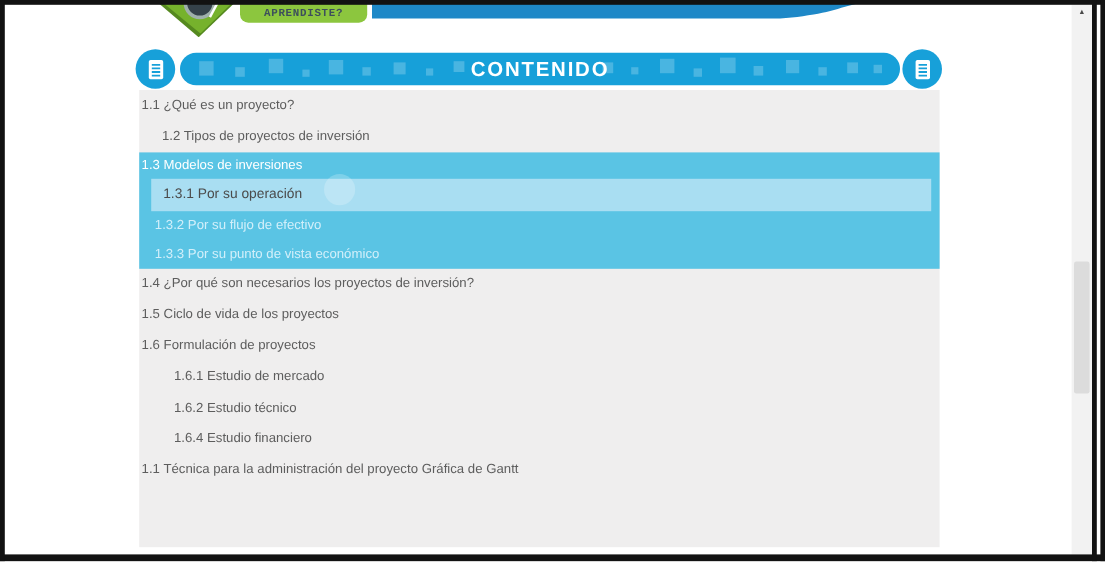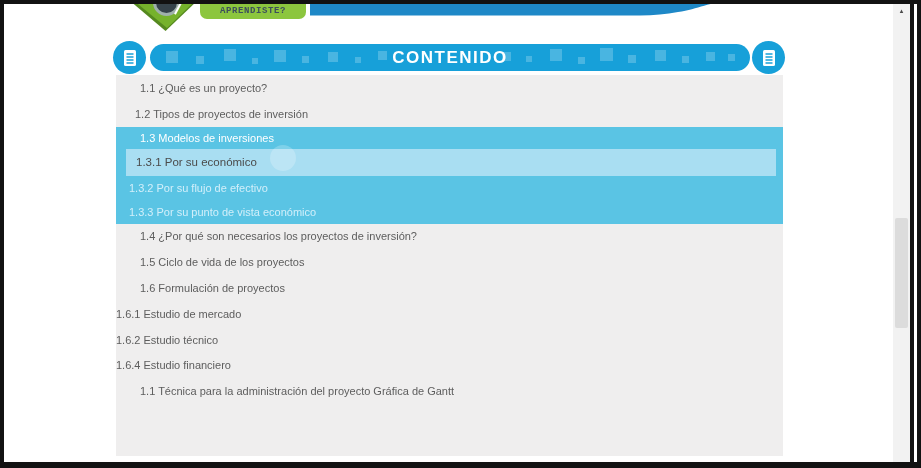--- a/index.html
+++ b/index.html
@@ -52,23 +52,23 @@
   .hdr-circle.right{left:752px;top:41px;}
   .hdr-bar{left:150px;top:44px;width:600px;height:27px;background:var(--accent-blue);
     border-radius:14px;display:flex;align-items:center;justify-content:center;overflow:hidden;}
   .hdr-title{color:#fff;font-weight:bold;font-size:17px;letter-spacing:1.5px;z-index:2;}
   .sq{position:absolute;background:rgba(255,255,255,.22);}
   
   .toc-panel{left:116px;top:75px;width:667px;height:381px;background:var(--panel-gray);
     display:flex;flex-direction:column;}
   .row{display:flex;align-items:center;font-size:11px;color:var(--text-gray);
     height:25.8px;flex:0 0 auto;white-space:nowrap;cursor:default;}
-  .t1{padding-left:24px;}
+  .t1{padding-left:2px;}
   .t2{padding-left:19px;}
-  .t3{}
+  .t3{padding-left:29px;}
   .blue-block{background:var(--section-blue);position:relative;flex:0 0 auto;}
   .blue-block .row.sec{color:#fff;height:22px;text-align:right;}
   .blue-block .row.sel{background:var(--highlight-blue);color:#4b4b4b;height:27px;
     margin:0 7px 0 10px;padding-left:10px;font-size:11.5px;}
   .blue-block .row.dimi{color:var(--section-dim-text);height:24px;padding-left:13px;}
   .hl-circle{position:absolute;left:154px;top:18px;width:26px;height:26px;border-radius:50%;
     background:rgba(255,255,255,.22);z-index:2;pointer-events:none;}
 </style>
 </head>
 <body>
@@ -126,21 +126,21 @@
       <line x1="6.5" y1="15" x2="13.5" y2="15" stroke="var(--accent-blue)" stroke-width="1.5"></line>
     </svg>
   </div>
 
   <div class="abs toc-panel" id="toc-panel">
       <div class="row t1">1.1 ¿Qué es un proyecto?</div>
       <div class="row t2">1.2 Tipos de proyectos de inversión</div>
       <div class="blue-block">
         <div class="hl-circle"></div>
         <div class="row t1 sec">1.3 Modelos de inversiones</div>
-        <div class="row t2 sel">1.3.1 Por su económico</div>
+        <div class="row t2 sel">1.3.1 Por su operación</div>
         <div class="row t2 dimi">1.3.2 Por su flujo de efectivo</div>
         <div class="row t2 dimi">1.3.3 Por su punto de vista económico</div>
       </div>
       <div class="row t1">1.4 ¿Por qué son necesarios los proyectos de inversión?</div>
       <div class="row t1">1.5 Ciclo de vida de los proyectos</div>
       <div class="row t1">1.6 Formulación de proyectos</div>
       <div class="row t3">1.6.1 Estudio de mercado</div>
       <div class="row t3">1.6.2 Estudio técnico</div>
       <div class="row t3">1.6.4 Estudio financiero</div>
       <div class="row t1">1.1 Técnica para la administración del proyecto Gráfica de Gantt</div>

